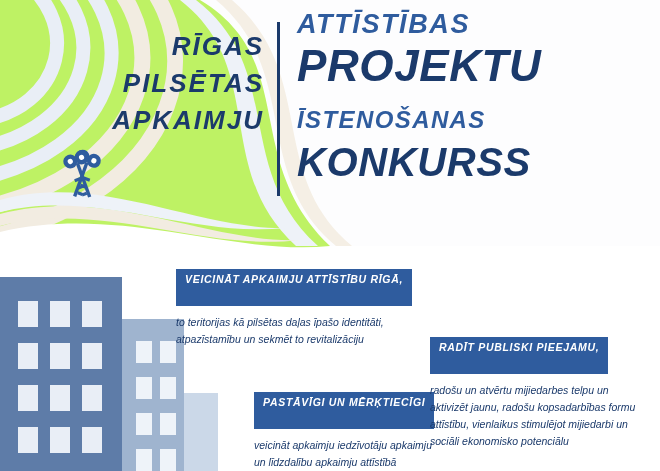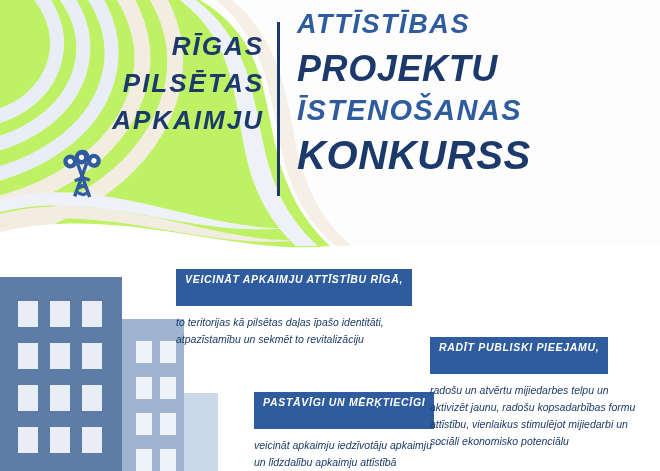--- a/index.html
+++ b/index.html
@@ -66,35 +66,35 @@
   }
   .title-right .l1 {
     font-size: 27px;
     font-weight: bold;
     letter-spacing: 1.6px;
     color: #2f5c9e;
     line-height: 1.22;
     white-space: nowrap;
   }
   .title-right .l2 {
-    font-size: 36px;
+    font-size: 44px;
     font-weight: bold;
     letter-spacing: 0.6px;
     color: #1b3a6b;
     line-height: 1.08;
-    margin-top: 9px;
+    margin-top: 1px;
     white-space: nowrap;
   }
   .title-right .l3 {
-    font-size: 29px;
+    font-size: 24px;
     font-weight: bold;
     letter-spacing: 1.4px;
     color: #2f5c9e;
     line-height: 1.22;
-    margin-top: 4px;
+    margin-top: 16px;
     white-space: nowrap;
   }
   .title-right .l4 {
     font-size: 40px;
     font-weight: bold;
     letter-spacing: 0.6px;
     color: #1b3a6b;
     line-height: 1.08;
     margin-top: 6px;
     white-space: nowrap;

